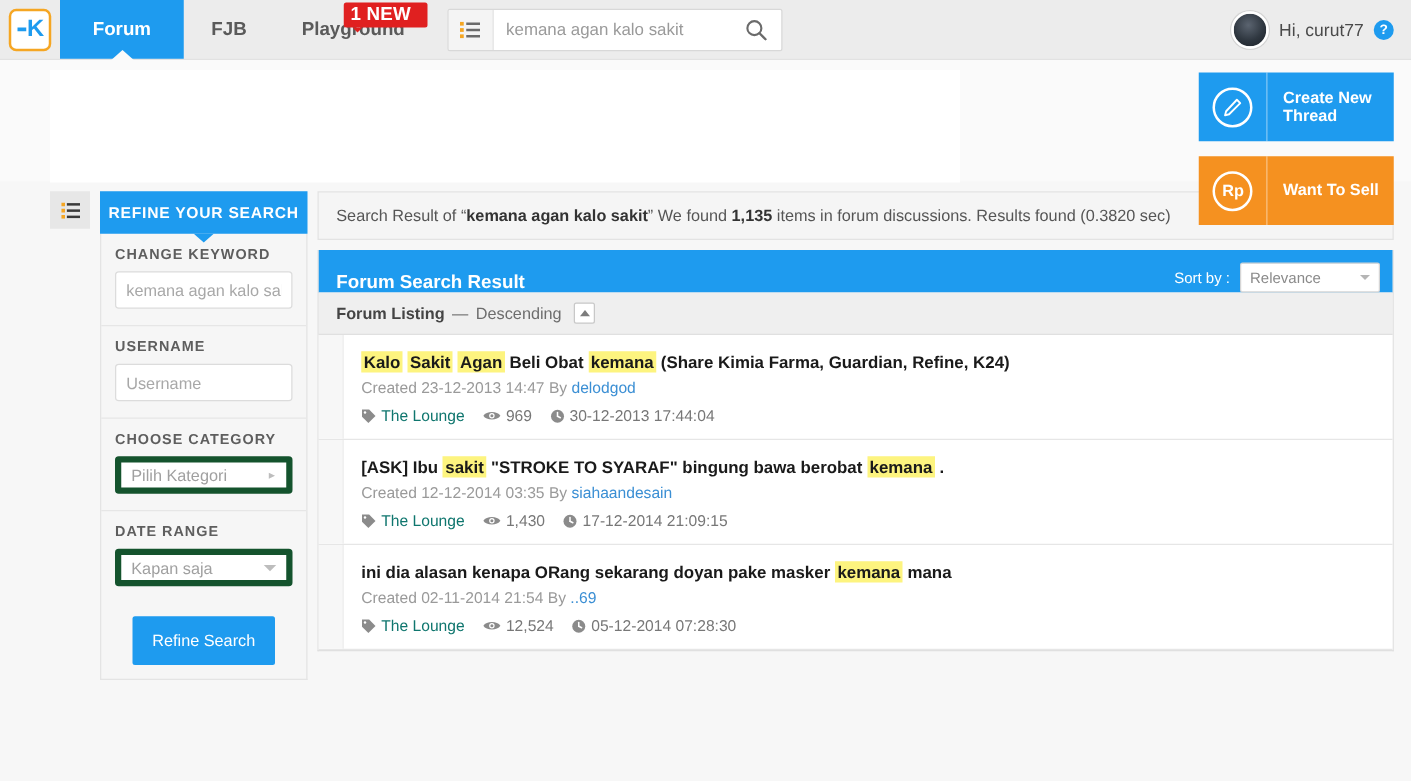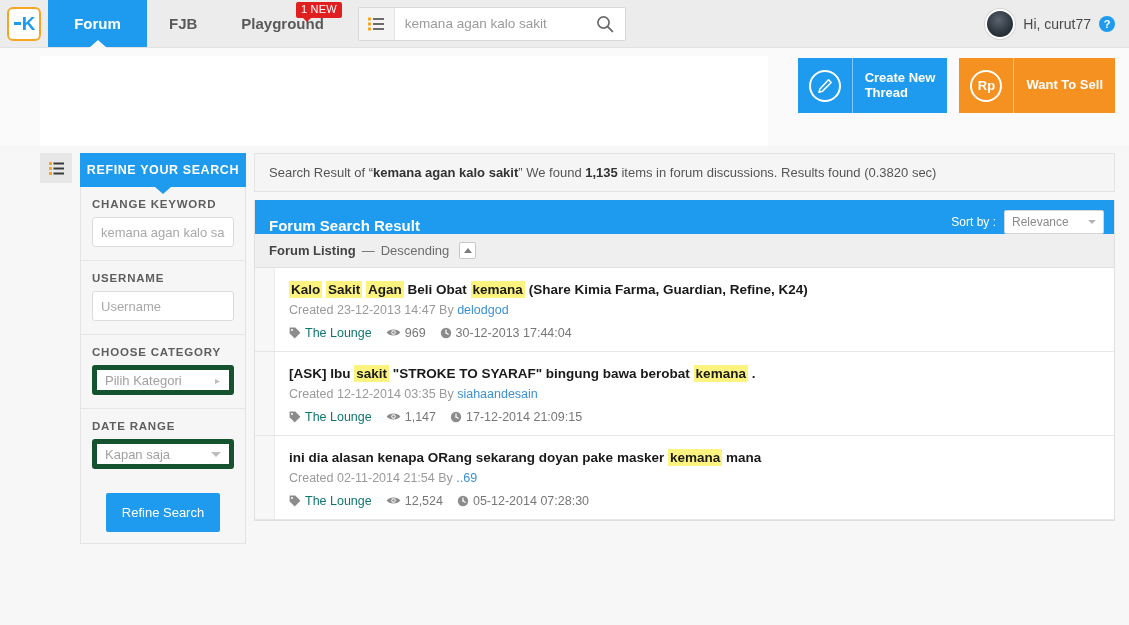--- a/index.html
+++ b/index.html
@@ -62,23 +62,23 @@
     transform: translateX(-50%);
     border-left: 9px solid transparent;
     border-right: 9px solid transparent;
     border-bottom: 8px solid #fafafa;
   }
   .nav-tab .badge {
     position: absolute;
     top: 2px; right: 4px;
     background: #e02020;
     color: #fff;
-    font-size: 11px;
-    font-weight: normal;
-    padding: 2px 5px 2px 5px;
+    font-size: 15px;
+    font-weight: bold;
+    padding: 2px 13px 2px 5px;
     border-radius: 2px;
     letter-spacing: 0.2px;
     line-height: 1.05;
   }
   .nav-tab .badge::after {
     content: "";
     position: absolute;
     bottom: -4px; left: 7px;
     border-left: 4px solid transparent;
     border-right: 4px solid transparent;
@@ -154,21 +154,21 @@
   }
   .banner-white {
     position: absolute;
     left: 40px; top: 8px;
     width: 728px; height: 90px;
     background: #fff;
   }
   .action-btns {
     position: absolute;
     right: 14px; top: 10px;
-    display: flex; gap: 12px;
+    display: flex; gap: 12px; flex-direction: column;
   }
   .abtn {
     display: flex; align-items: stretch;
     height: 55px;
     color: #fff;
     cursor: pointer;
   }
   .abtn .ic {
     width: 55px;
     display: flex; align-items: center; justify-content: center;
@@ -331,21 +331,21 @@
   }
   .panel-title {
     color: #fff;
     font-size: 15px;
     font-weight: bold;
   }
   .sortwrap { display: flex; align-items: center; gap: 8px; }
   .sortlabel { color: #fff; font-size: 12px; }
   .sortsel {
     position: relative;
-    width: 100px; height: 24px;
+    width: 112px; height: 24px;
     background: #fff;
     border: 1px solid #d5d5d5;
     border-radius: 2px;
     font-size: 12px;
     color: #8a8a8a;
     display: flex; align-items: center;
     padding: 0 7px;
     cursor: pointer;
   }
   .sortsel .arrow-d {
@@ -617,21 +617,21 @@
                   <a href="#">The Lounge</a>
                 </div>
                 <div class="meta-cell">
                   <span class="ico">
                     <svg width="15" height="11" viewBox="0 0 15 11" aria-hidden="true">
                       <path d="M0.7 5.5 C3 1.5 12 1.5 14.3 5.5 C12 9.5 3 9.5 0.7 5.5 Z" fill="#8b8b8b"></path>
                       <circle cx="7.5" cy="5.5" r="2.2" fill="#fff"></circle>
                       <circle cx="7.5" cy="5.5" r="1.2" fill="#8b8b8b"></circle>
                     </svg>
                   </span>
-                  <span>1,147</span>
+                  <span>1,430</span>
                 </div>
                 <div class="meta-cell">
                   <span class="ico">
                     <svg width="12" height="12" viewBox="0 0 12 12" aria-hidden="true">
                       <circle cx="6" cy="6" r="5.2" fill="#8b8b8b"></circle>
                       <line x1="6" y1="6" x2="6" y2="2.9" stroke="#fff" stroke-width="1.2" stroke-linecap="round"></line>
                       <line x1="6" y1="6" x2="8.3" y2="7.2" stroke="#fff" stroke-width="1.2" stroke-linecap="round"></line>
                     </svg>
                   </span>
                   <span>17-12-2014 21:09:15</span>

